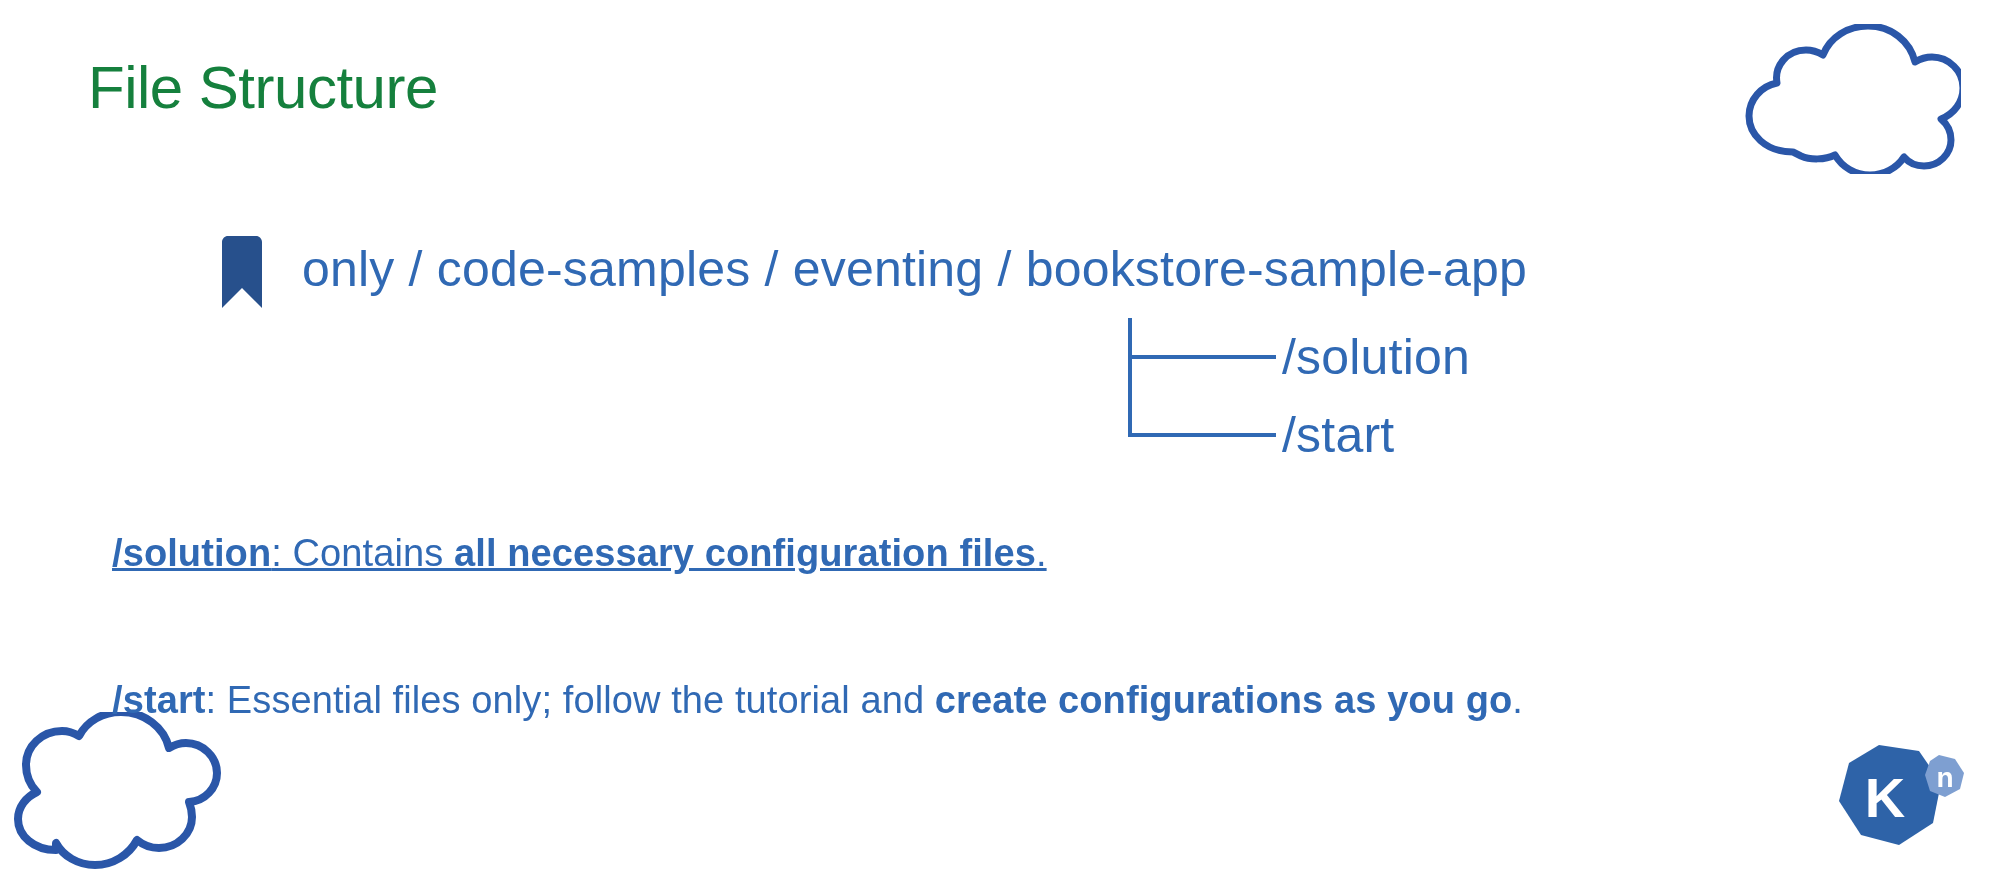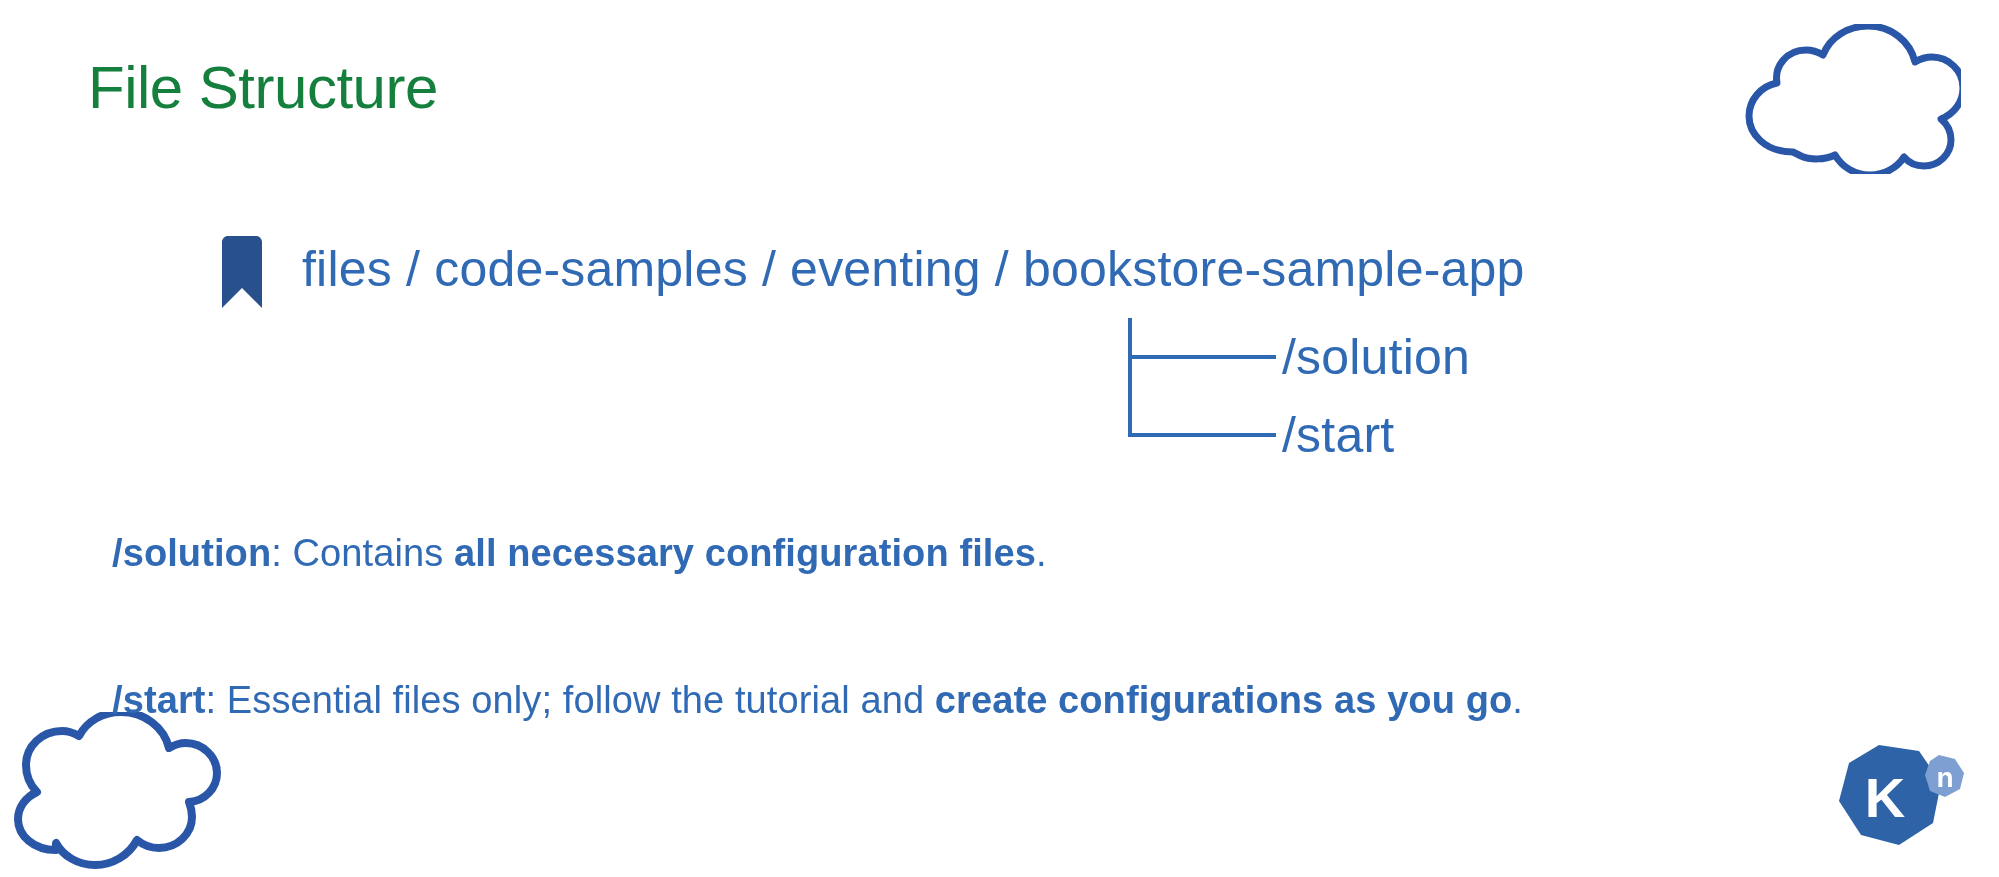--- a/index.html
+++ b/index.html
@@ -130,21 +130,21 @@
   
   .body-text {
     position: absolute;
     left: 112px;
     font-size: 38px;
     line-height: 1.25;
     color: #3069B4;
     white-space: nowrap;
     letter-spacing: 0.1px;
   }
-  .body-text.line-1 { top: 530px; }
+  .body-text.line-1 { top: 530px; text-decoration: underline; }
   .body-text.line-2 { top: 633px; margin-top: 44px; }
   .body-text b { font-weight: 700; }
 
   
   .knative-logo {
     position: absolute;
     right: 32px;
     bottom: 22px;
     width: 140px;
     height: 118px;
@@ -180,21 +180,21 @@
                C84 153 69 144 62 131 Z" fill="none" stroke="#2A56A8" stroke-width="8" stroke-linejoin="round" stroke-linecap="round"></path>
     </svg>
   </div>
 
   <div class="breadcrumb-row">
     <span class="bookmark-icon">
       <svg viewBox="0 0 48 76" width="48" height="76" aria-hidden="true">
         <path d="M4 8 C4 4.7 6.7 2 10 2 L38 2 C41.3 2 44 4.7 44 8 L44 74 L24 54 L4 74 Z" fill="#27508C"></path>
       </svg>
     </span>
-    <span class="breadcrumb-path">files / code-samples / eventing / bookstore-sample-app</span>
+    <span class="breadcrumb-path">only / code-samples / eventing / bookstore-sample-app</span>
   </div>
 
   <div class="tree">
 
     <div class="tree-row">
       <span class="tree-connector tee">
         <span class="vline"></span>
         <span class="hline"></span>
       </span>
       <span class="tree-label">/solution</span>

